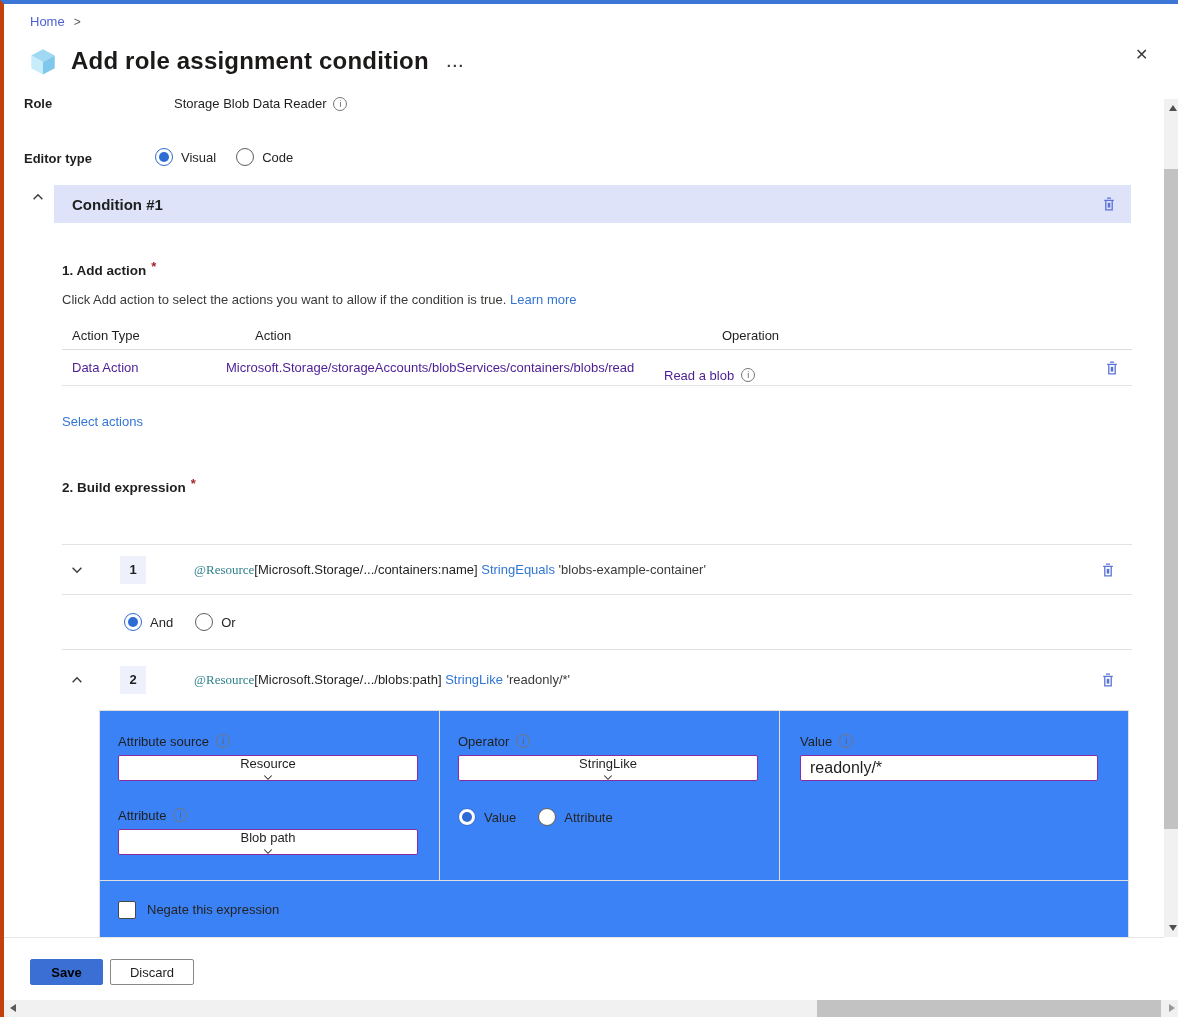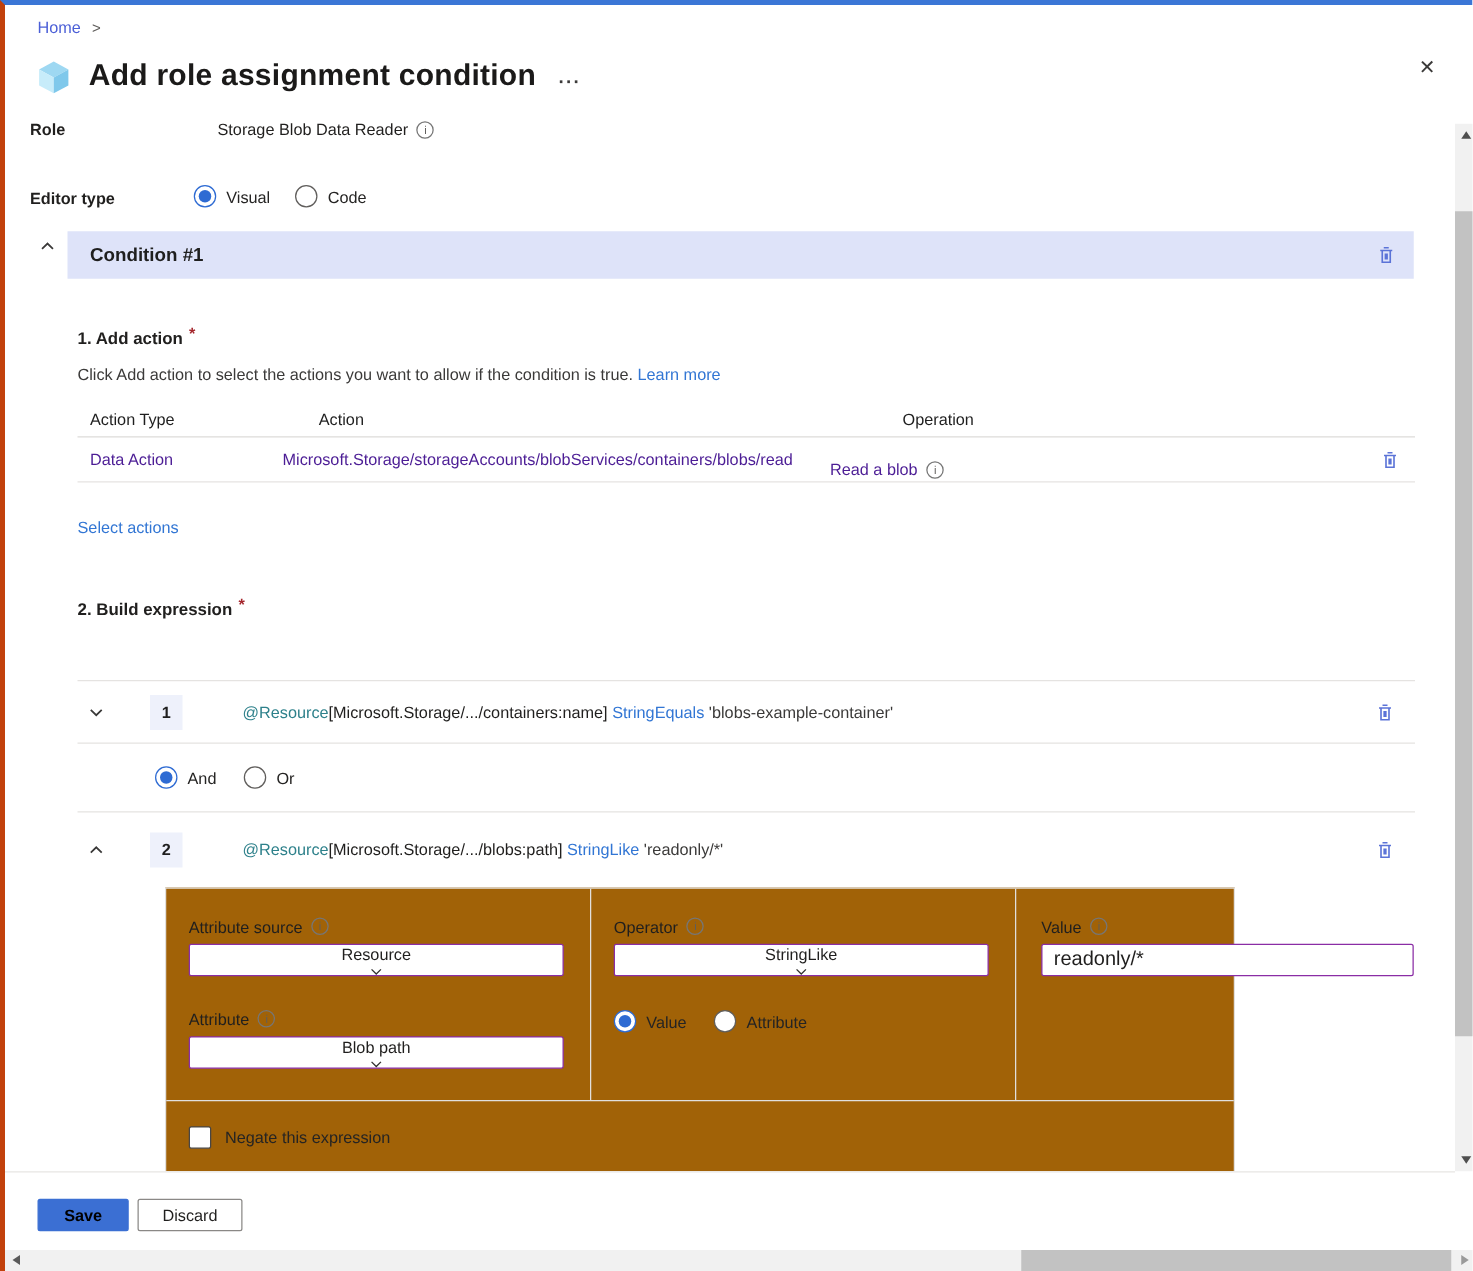--- a/index.html
+++ b/index.html
@@ -52,46 +52,46 @@
   .sec-heading { position:absolute; font-weight:700; font-size:13.5px; color:#201f1e; }
   .req { color:#a4262c; font-size:13px; vertical-align:4px; margin-left:5px; }
   .h-addaction { left:58px; top:255px; }
   .desc { position:absolute; left:58px; color:#3b3a39; }
   .d-addaction { top:288px; }
 
   .action-table { position:absolute; left:58px; top:317px; width:1070px; }
   .t-head, .t-row { display:grid; grid-template-columns:154px 438px 1fr 44px; align-items:center; padding-left:10px; }
   .t-head { height:29px; border-bottom:1px solid #dddbd9; color:#1f1f1f;gap:29px; }
   .t-row  { height:36px; border-bottom:1px solid #e6e4e2; color:#4c1d95; }
-  .op-cell { display:flex; align-items:center; gap:7px;margin-top:16px; }
+  .op-cell { display:flex; align-items:flex-start; gap:7px;margin-top:16px; }
   .t-trash { justify-self:end; padding-right:12px; }
 
   .select-actions { position:absolute; left:58px; top:410px; }
 
   
   .h-buildexpr { left:58px; top:472px; }
   .d-buildexpr { top:504px; }
 
   .expr-block { position:absolute; left:58px; top:540px; width:1070px; }
   .expr-row { position:relative; display:flex; align-items:center; }
   .expr-row1 { height:51px; border-top:1px solid #e5e3e1; border-bottom:1px solid #e5e3e1; }
   .expr-row2 { height:59px; }
   .expr-chevron { position:absolute; left:8px; top:50%; margin-top:-7px; cursor:pointer; }
   .expr-badge { position:absolute; left:58px; top:50%; margin-top:-14px; width:26px; height:28px; background:#eef1fb;
     display:flex; align-items:center; justify-content:center; font-weight:700; color:#1f1f1f; }
   .expr-text { position:absolute; left:132px; white-space:nowrap; color:#201f1e; }
-  .expr-text .src { color:#2e818b; }
+  .expr-text .src { color:#2e818b;font-family:Liberation Serif, serif; }
   .expr-text .op  { color:#3276d4; cursor:pointer; }
   .expr-text .val { color:#3b3a39; }
   .expr-trash { position:absolute; right:16px; top:50%; margin-top:-8px; }
   .andor-row { height:55px; border-bottom:1px solid #e5e3e1; display:flex; align-items:center; gap:22px; padding-left:62px; }
 
   
-  .expr-panel { position:absolute; left:95px; top:706px; width:856px; height:227px;
-    border:1px solid #e1dfdd; border-bottom:none; background:#a16207;margin-left:33px; }
+  .expr-panel { position:absolute; left:95px; top:706px; width:1030px; height:227px;
+    border:1px solid #e1dfdd; border-bottom:none; background:#3b82f6; }
   .panel-cols { display:grid; grid-template-columns:340px 340px 350px; height:169px; }
   .pcol { padding:22px 20px 0 18px; }
   .pcol.b { border-right:1px solid #e1dfdd; }
   .pcol:nth-child(3) { padding-left:20px; }
   .f-label { display:flex; align-items:center; gap:7px; color:#201f1e; height:16px; }
   .combo { margin-top:6px; width:300px; height:26px; border:1px solid #8a2da5; border-radius:2px; background:#fff;
     display:flex; align-items:center; justify-content:space-between; padding:0 9px; cursor:pointer; color:#201f1e;flex-direction:column; }
   .combo-caret { display:inline-flex; }
   .f-gap { margin-top:26px; }
   .operand-radios { margin-top:27px; display:flex; align-items:center; gap:22px; }

